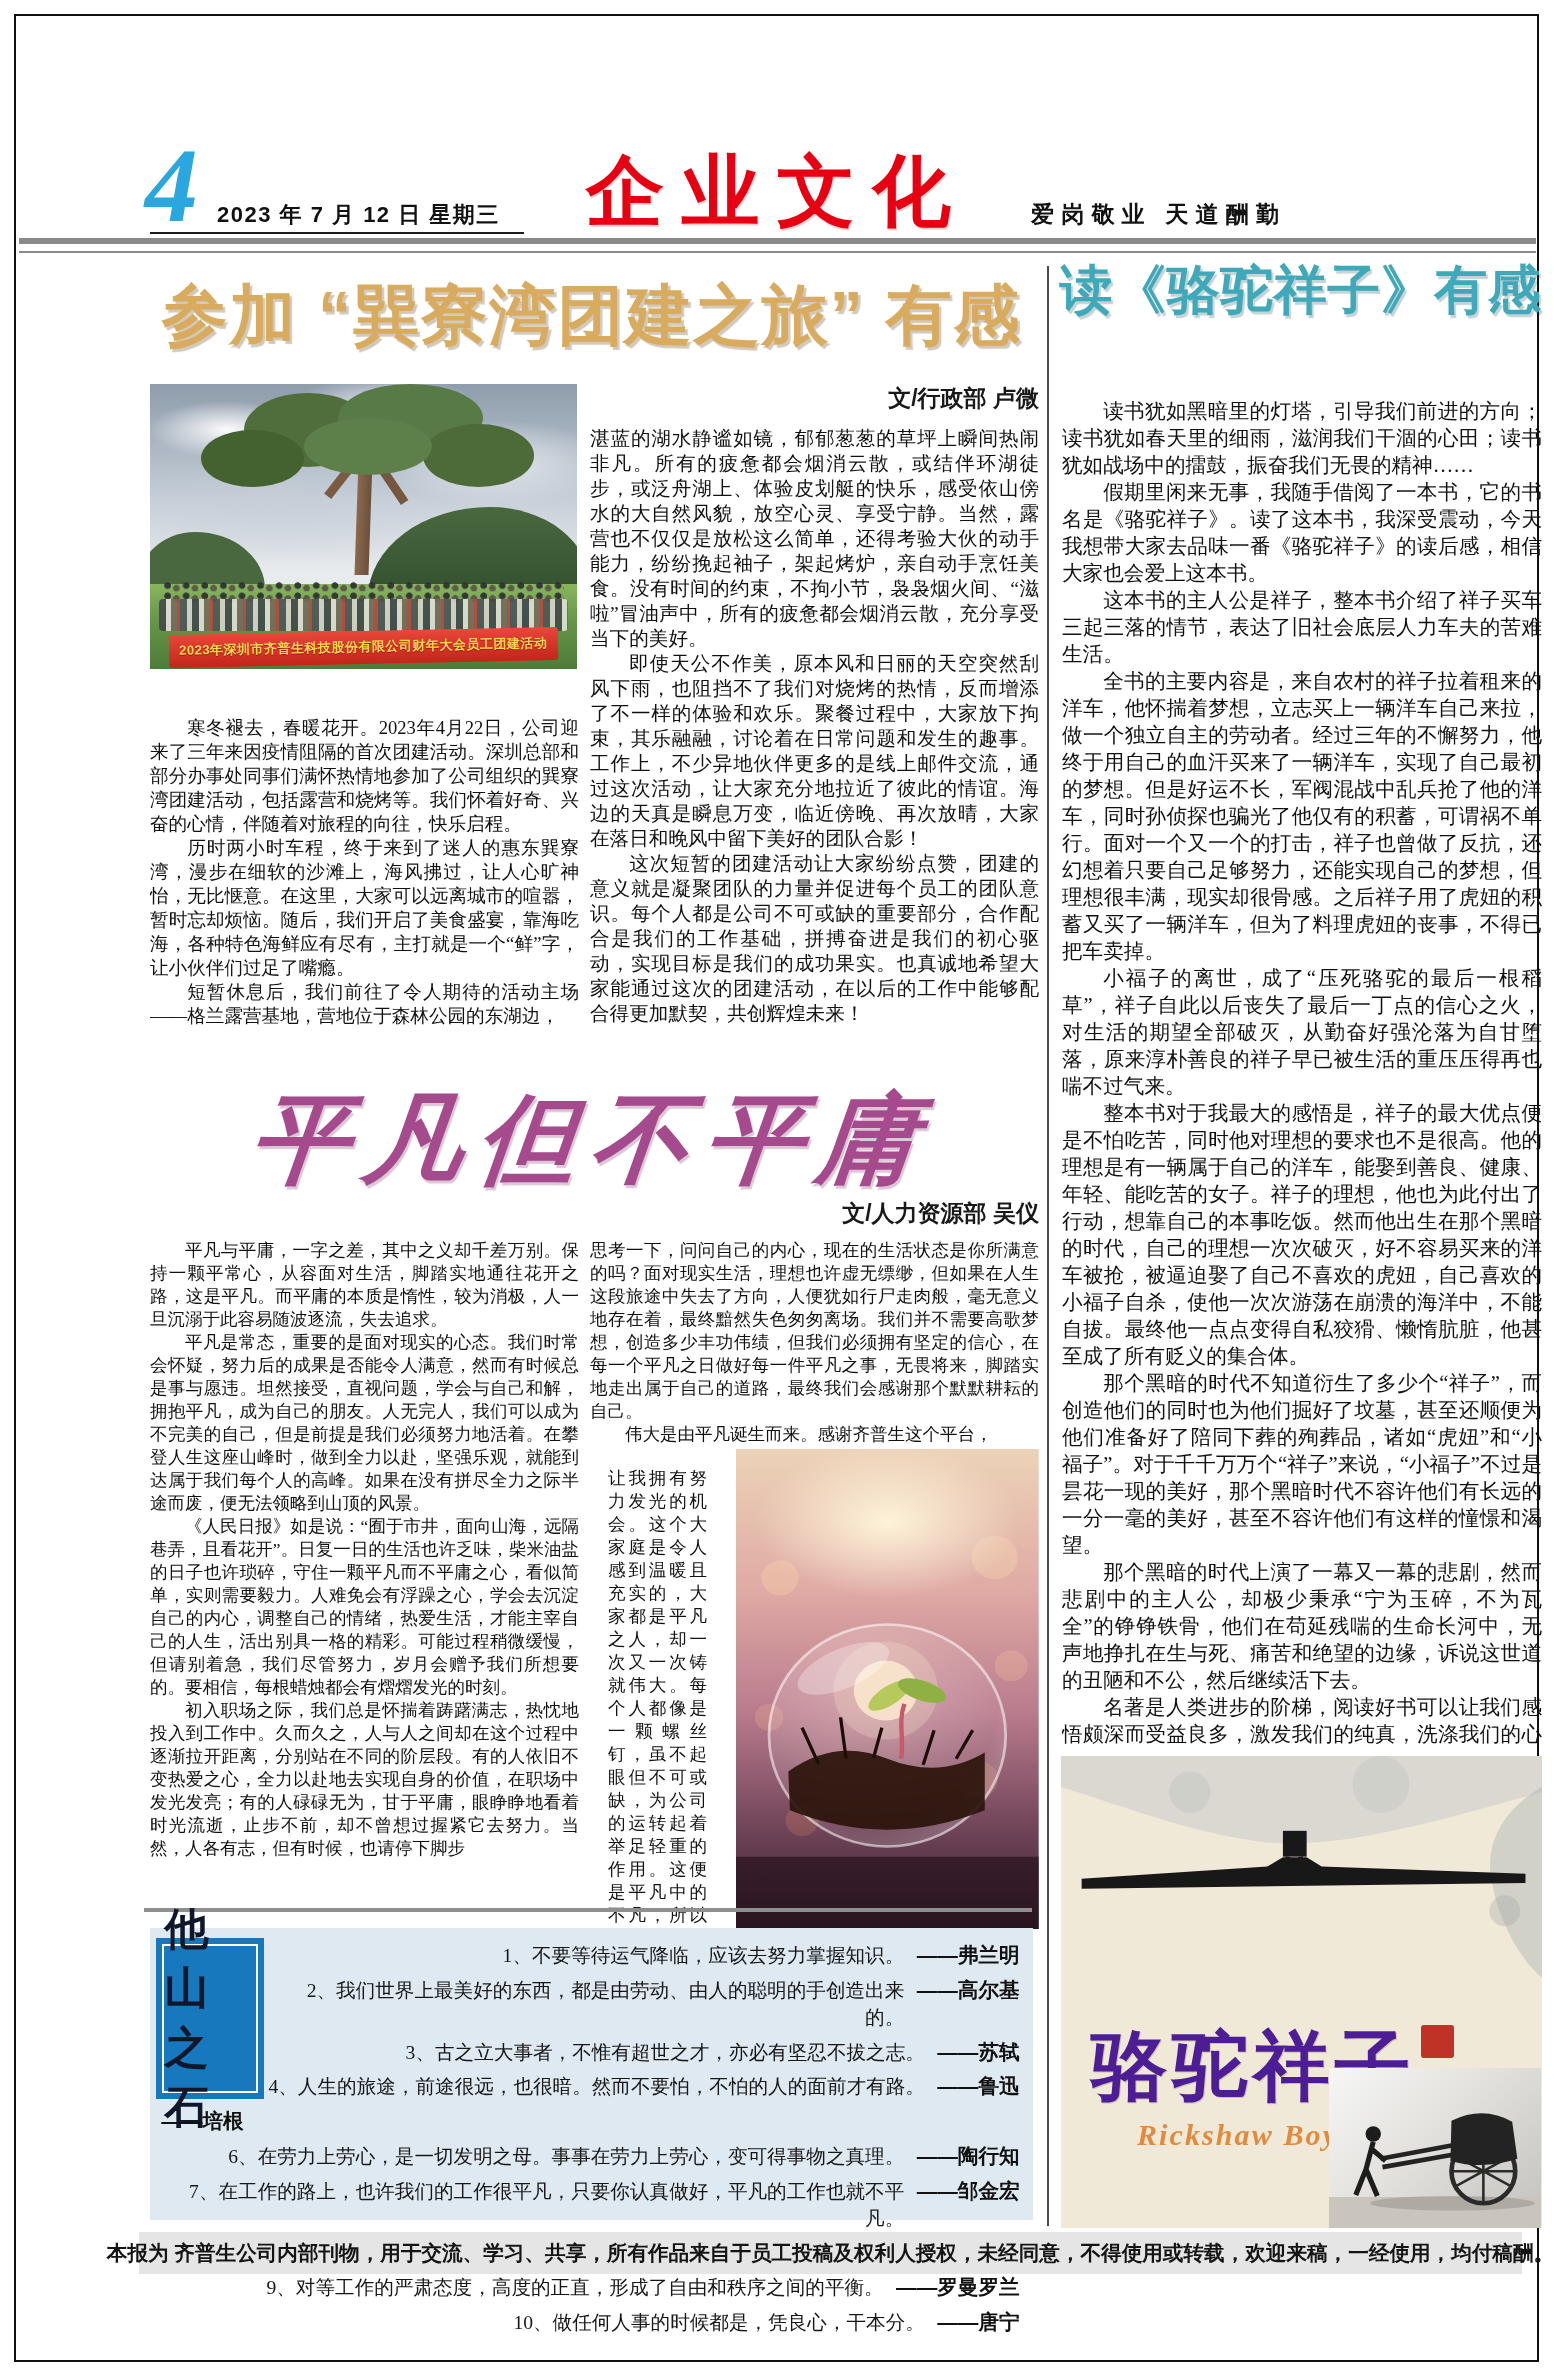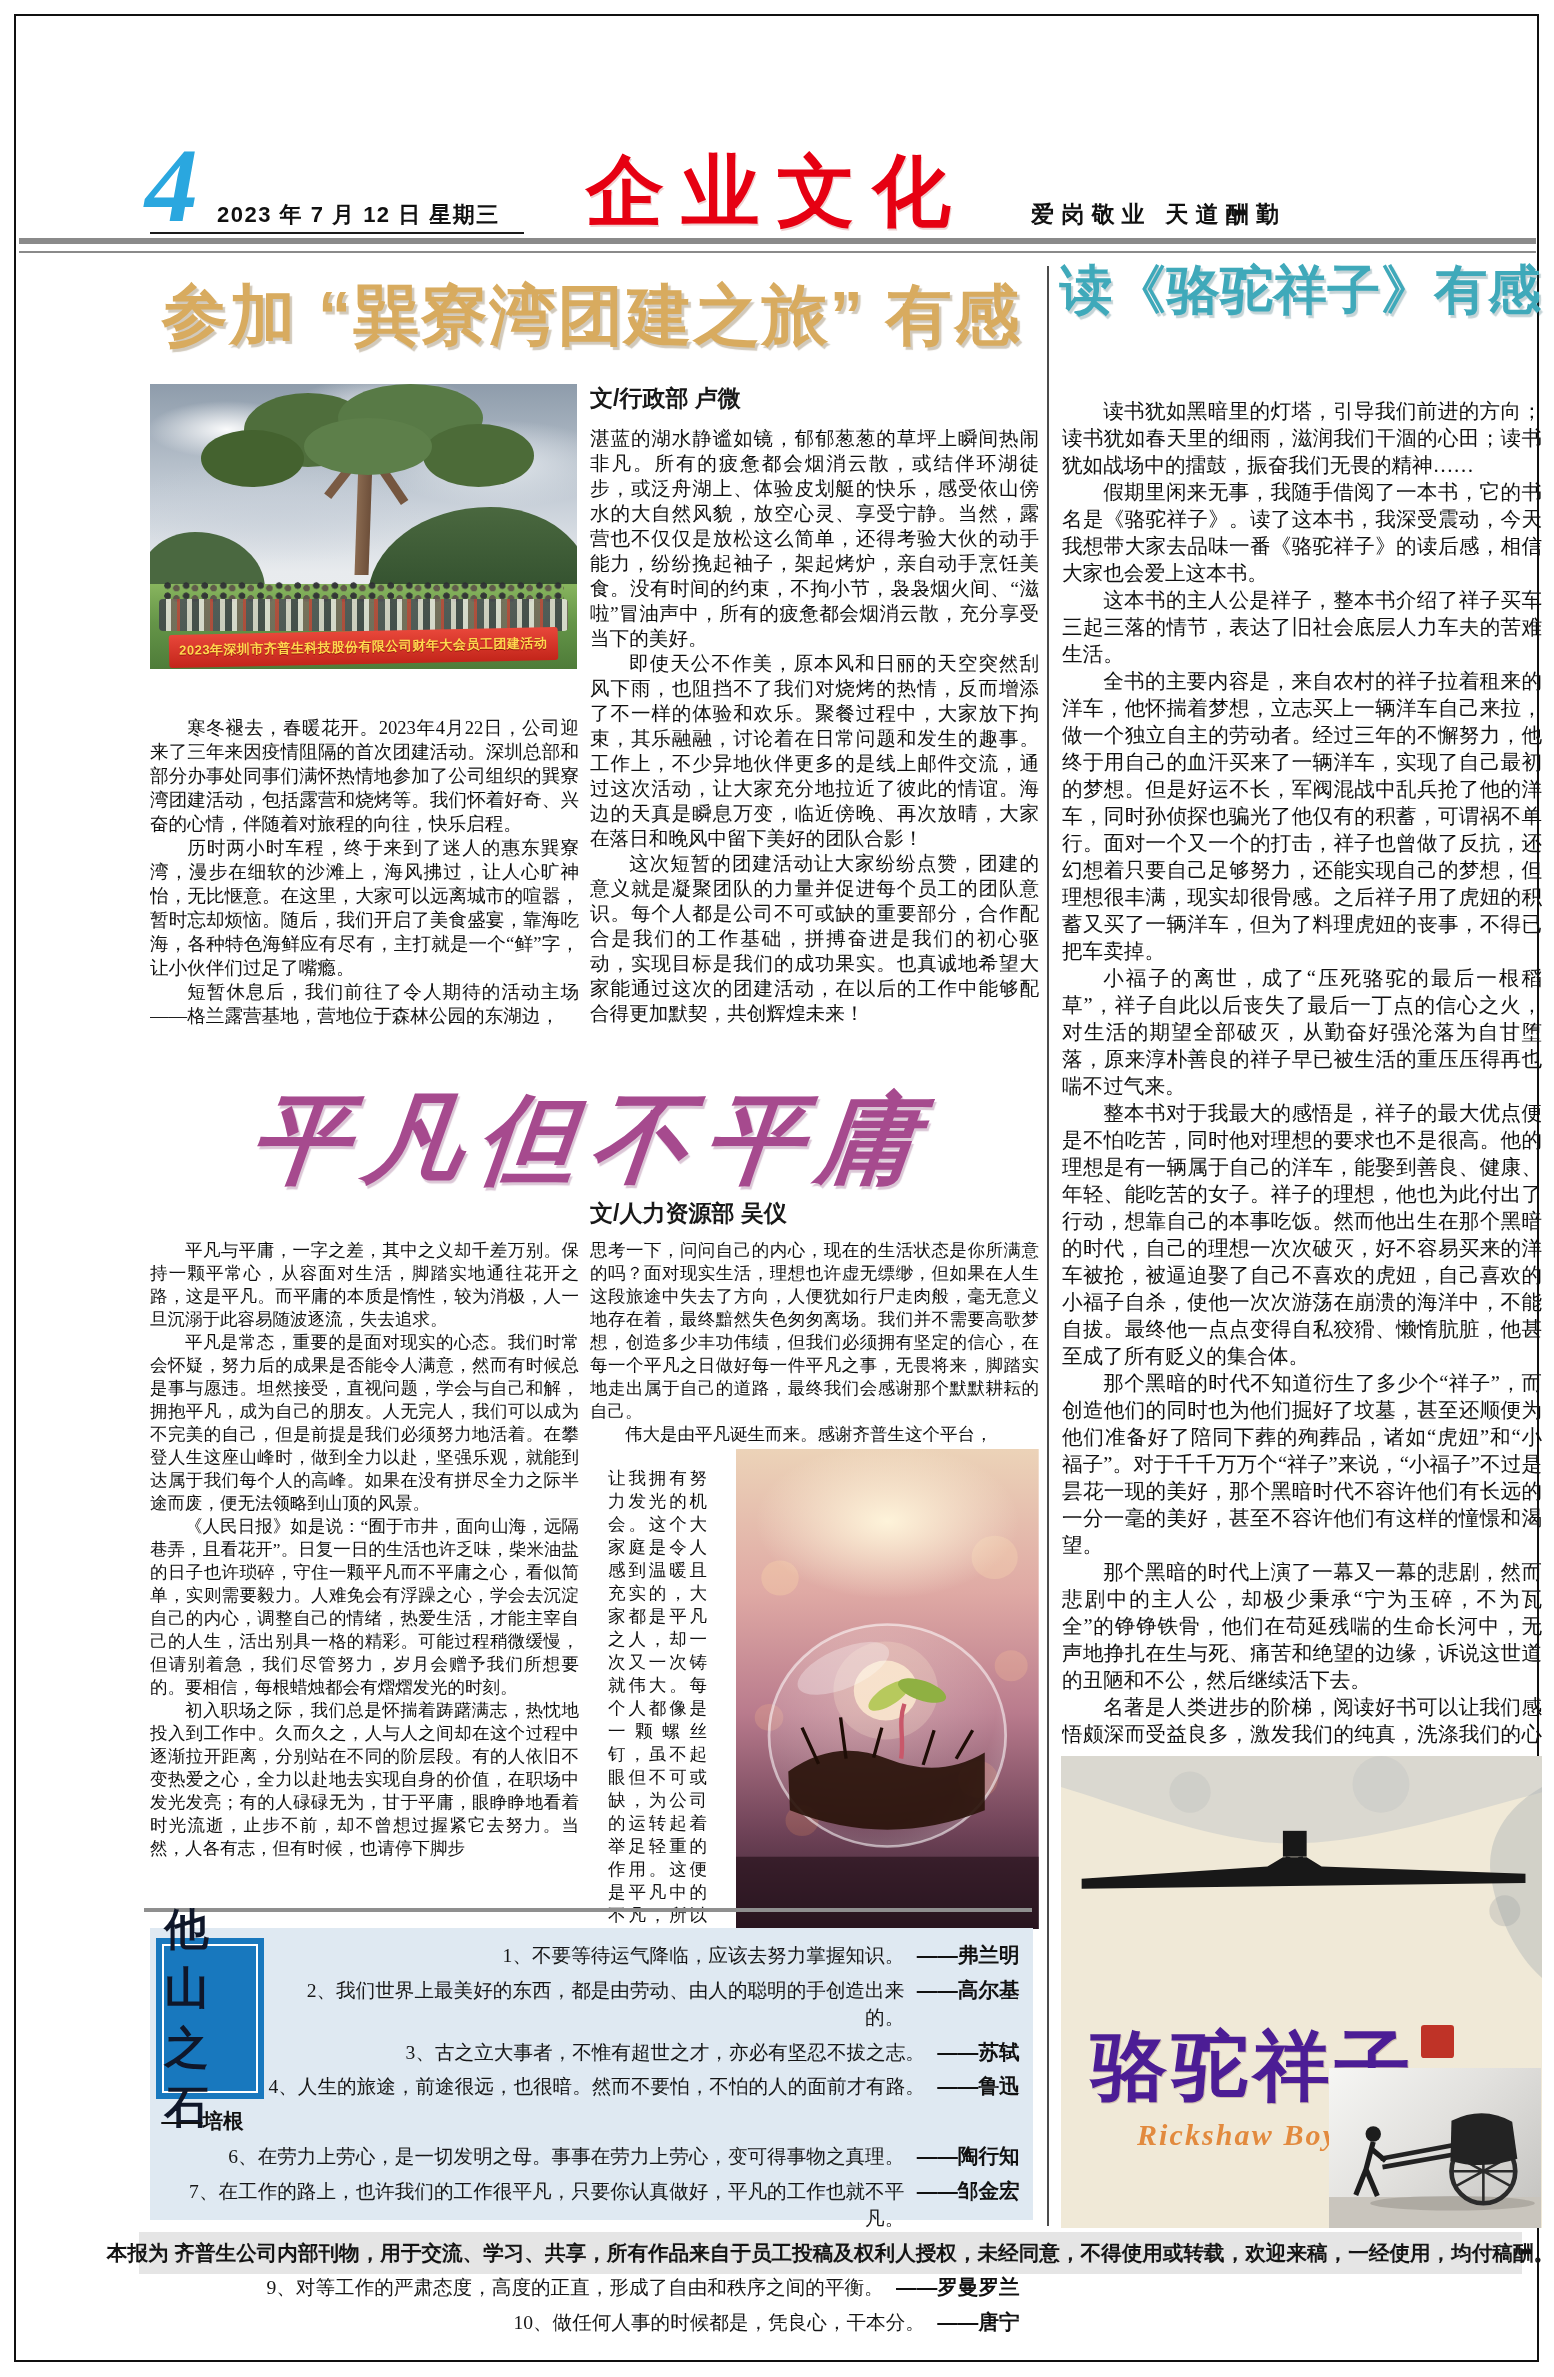--- a/index.html
+++ b/index.html
@@ -19,21 +19,21 @@
   .rule-thick{left:18.6px;top:238px;width:1517px;height:6.2px;background:#8a8a8a;}
   .rule-thin{left:18.6px;top:251px;width:1517px;height:2.1px;background:#8a8a8a;}
   .v-divider{left:1047px;top:266px;width:1.5px;height:1960px;background:#4c4c4c;}
   
   .left-headline{left:150px;top:266px;width:883px;text-align:center;font-family:"Liberation Sans",sans-serif;
                  font-weight:900;font-size:66px;color:#d8ab5f;letter-spacing:2.1px;line-height:1.5;
                  text-shadow:2.6px 3.1px 1px rgba(90,60,10,.28);white-space:nowrap;}
   .right-headline{left:1058px;top:260px;width:485px;text-align:center;font-family:"Liberation Sans",sans-serif;
                   font-weight:900;font-size:53px;color:#3fa9ba;letter-spacing:0.5px;line-height:1.15;
                   text-shadow:2.1px 2.6px 1px rgba(20,80,90,.25);white-space:nowrap;}
-  .byline{font-family:"Liberation Sans",sans-serif;font-weight:700;font-size:23px;color:#181818;text-align:left;}
+  .byline{font-family:"Liberation Sans",sans-serif;font-weight:700;font-size:23px;color:#181818;text-align:right;}
   .left-byline{left:590px;top:383px;width:449px;}
   .mid-byline{left:590px;top:1198px;width:449px;}
   
   .bodycol{text-align:justify;overflow:hidden;}
   .bodycol p{margin:0;text-indent:2em;}
   .bodycol p.cont{text-indent:0;}
   .left-col1{left:150px;top:716px;width:429px;height:334px;font-size:18.6px;line-height:24px;}
   .left-col2{left:590px;top:426px;width:449px;height:619px;font-size:19.6px;line-height:25px;}
   .mid-col1{left:150px;top:1239px;width:429px;height:711px;font-size:17.5px;line-height:23px;}
   .mid-col2{left:590px;top:1239px;width:449px;height:711px;font-size:17.5px;line-height:23px;overflow:hidden;}

